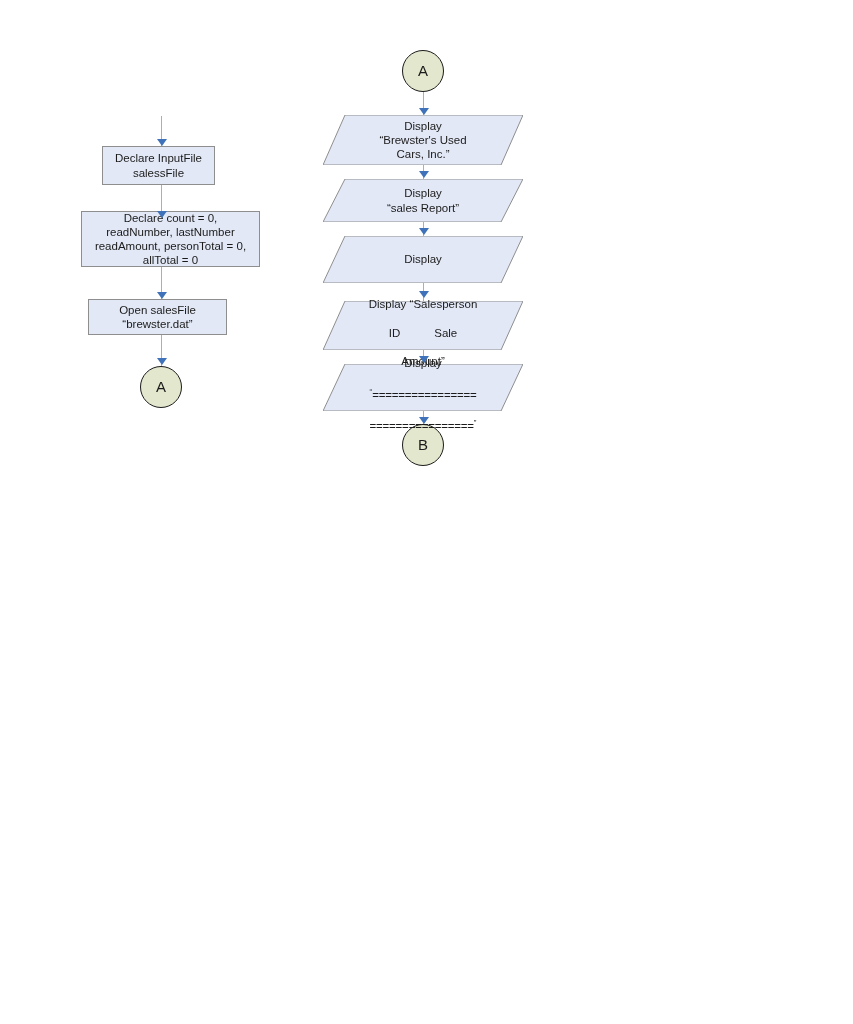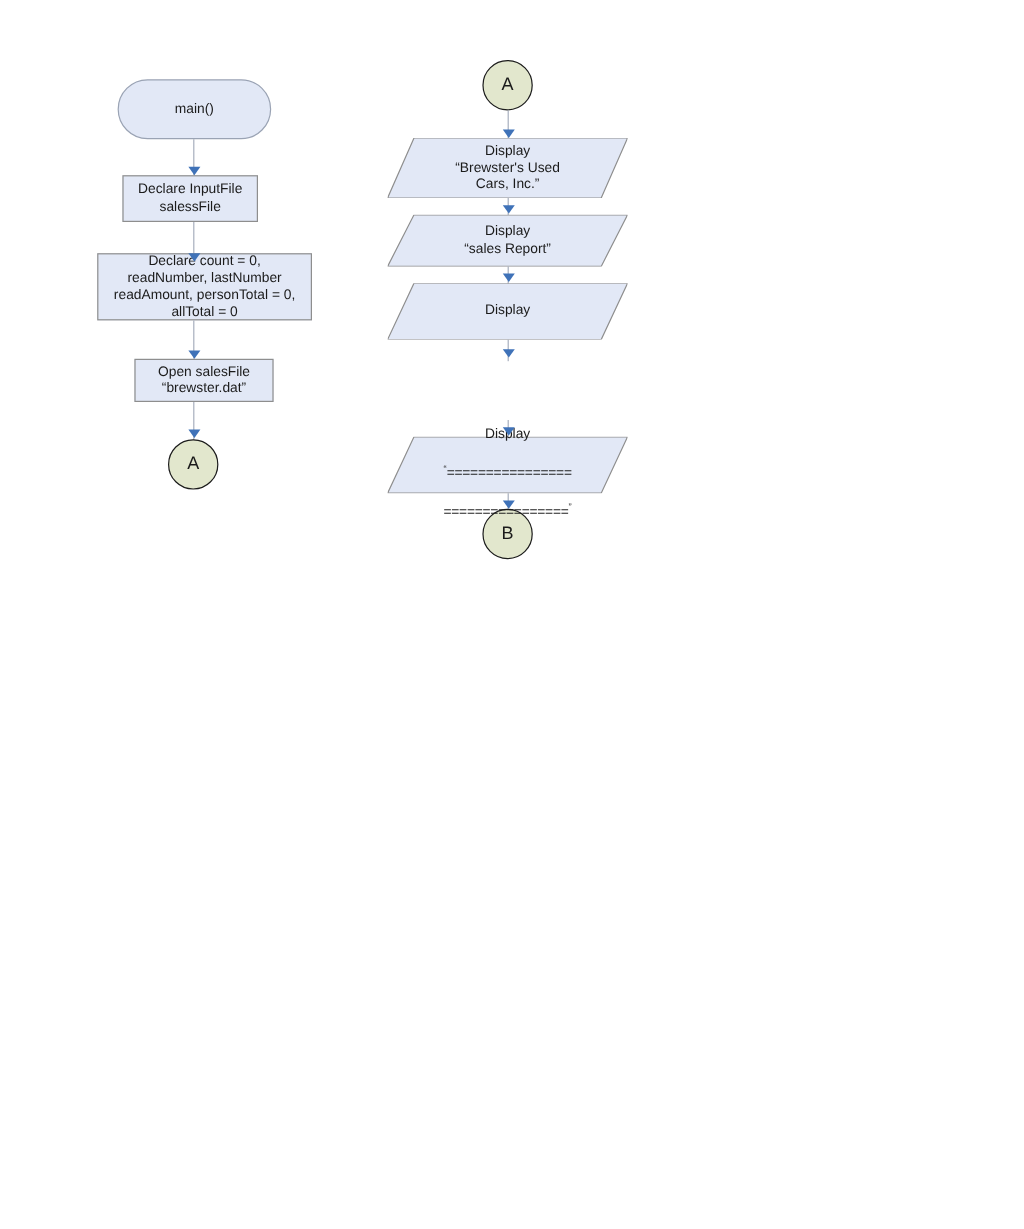--- a/index.html
+++ b/index.html
@@ -100,23 +100,20 @@
     letter-spacing: -0.2px;
   }
   .quote-sm { font-size: 8px; vertical-align: super; }
   .wide-gap { display: inline-block; width: 34px; }
 </style>
 </head>
 <body>
 
 <div id="canvas">
 
-  <div class="node terminal" style="left:98px; top:66px; width:128px; height:50px;">
-    <span>main()</span>
-  </div>
 
   <div class="edge" style="left:161px; top:116px; height:30px;"></div>
   <div class="arrowhead" style="left:157px; top:139px;"></div>
 
   <div class="node process" style="left:102px; top:146px; width:113px; height:39px;">
     <span>Declare InputFile
 salessFile</span>
   </div>
 
   <div class="edge" style="left:161px; top:185px; height:38px;"></div>
@@ -125,21 +122,21 @@
   <div class="node process" style="left:81px; top:211px; width:179px; height:56px;">
     <span>Declare count = 0,
 readNumber, lastNumber
 readAmount, personTotal = 0,
 allTotal = 0</span>
   </div>
 
   <div class="edge" style="left:161px; top:267px; height:32px;"></div>
   <div class="arrowhead" style="left:157px; top:292px;"></div>
 
-  <div class="node process" style="left:112px; top:299px; width:116px; height:36px;">
+  <div class="node process" style="left:88px; top:299px; width:139px; height:36px;">
     <span>Open salesFile
 “brewster.dat”</span>
   </div>
 
   <div class="edge" style="left:161px; top:335px; height:32px;"></div>
   <div class="arrowhead" style="left:157px; top:358px;"></div>
 
   <div class="node connector" style="left:140px; top:366px; width:42px; height:42px;">
     <span>A</span>
   </div>
@@ -177,20 +174,30 @@
   <div class="node io" style="left:323px; top:236px; width:200px; height:47px;">
     <svg class="io-shape" viewBox="0 0 200 47" preserveAspectRatio="none">
       <polygon points="22,0 200,0 178,47 0,47" fill="#e2e8f6" stroke="#8e8e8e" stroke-width="1"></polygon>
     </svg>
     <span class="io-text">Display</span>
   </div>
 
   <div class="edge" style="left:423px; top:283px; height:18px;"></div>
   <div class="arrowhead" style="left:419px; top:291px;"></div>
 
+  <div class="node io" style="left:323px; top:301px; width:200px; height:49px;">
+    <svg class="io-shape" viewBox="0 0 200 49" preserveAspectRatio="none">
+      <polygon points="22,0 200,0 178,49 0,49" fill="#e2e8f6" stroke="#8e8e8e" stroke-width="1"></polygon>
+    </svg>
+    <span class="io-text">
+      <span>Display “Salesperson</span><br>
+      <span>ID</span><span class="wide-gap"></span><span>Sale</span><br>
+      <span>Amount”</span>
+    </span>
+  </div>
 
   <div class="edge" style="left:423px; top:350px; height:15px;"></div>
   <div class="arrowhead" style="left:419px; top:356px;"></div>
 
   <div class="node io" style="left:323px; top:364px; width:200px; height:47px;">
     <svg class="io-shape" viewBox="0 0 200 47" preserveAspectRatio="none">
       <polygon points="22,0 200,0 178,47 0,47" fill="#e2e8f6" stroke="#8e8e8e" stroke-width="1"></polygon>
     </svg>
     <span class="io-text">
       <span>Display</span><br>

